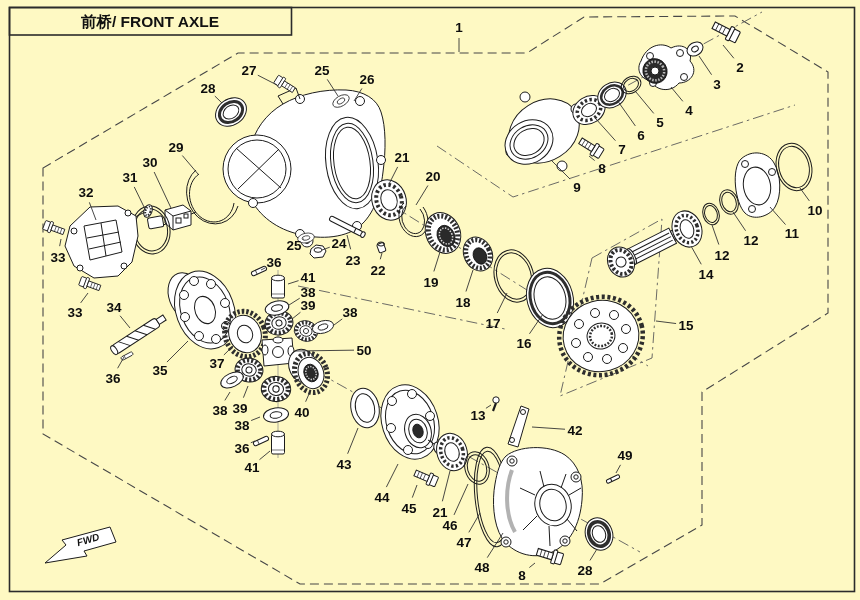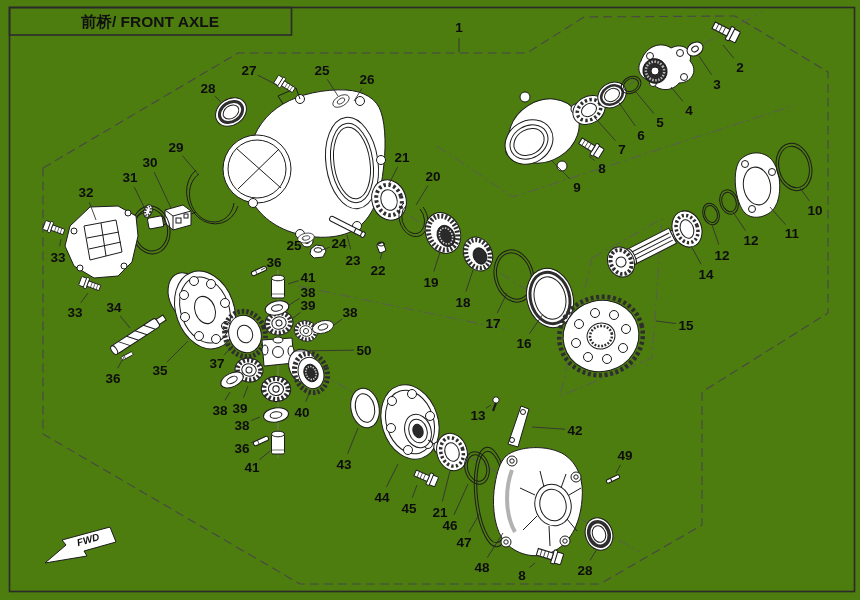--- a/index.html
+++ b/index.html
@@ -1,16 +1,16 @@
 <!DOCTYPE html>
 <html><head>
 <meta charset="utf-8">
 <style>
   html,body{margin:0;padding:0;background:#fff;}
-  .sheet{position:relative;width:860px;height:600px;background:#4d7c0f;overflow:hidden;
+  .sheet{position:relative;width:860px;height:600px;background:#fef9c3;overflow:hidden;
          font-family:"Liberation Sans", sans-serif;}
   svg{display:block}
   .o{fill:none;stroke:#1c1c1c;stroke-width:1}
   .w{fill:#fff;stroke:#1c1c1c;stroke-width:1}
   .d{fill:#2a2a2a;stroke:#111;stroke-width:.8}
   .t{fill:none;stroke:#2e2e2e}
   .chain{fill:none;stroke:#5a5a5a;stroke-width:.9;stroke-dasharray:11 4 2.5 4}
   .bound{fill:none;stroke:#474747;stroke-width:1.1;stroke-dasharray:9 5}
   .frame{fill:none;stroke:#2b2b2b;stroke-width:1.6}
   .title-text{font-size:15.5px;font-weight:bold;fill:#111}

